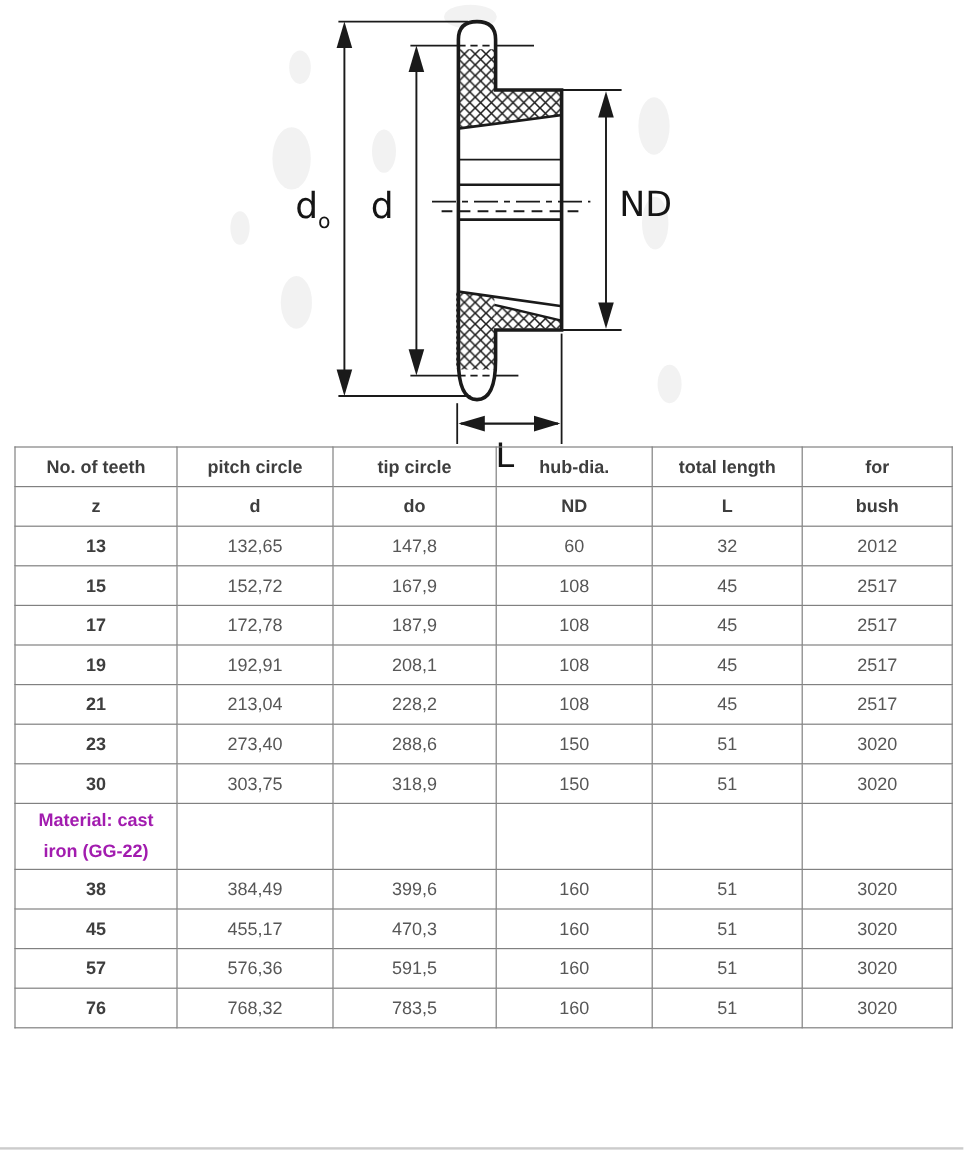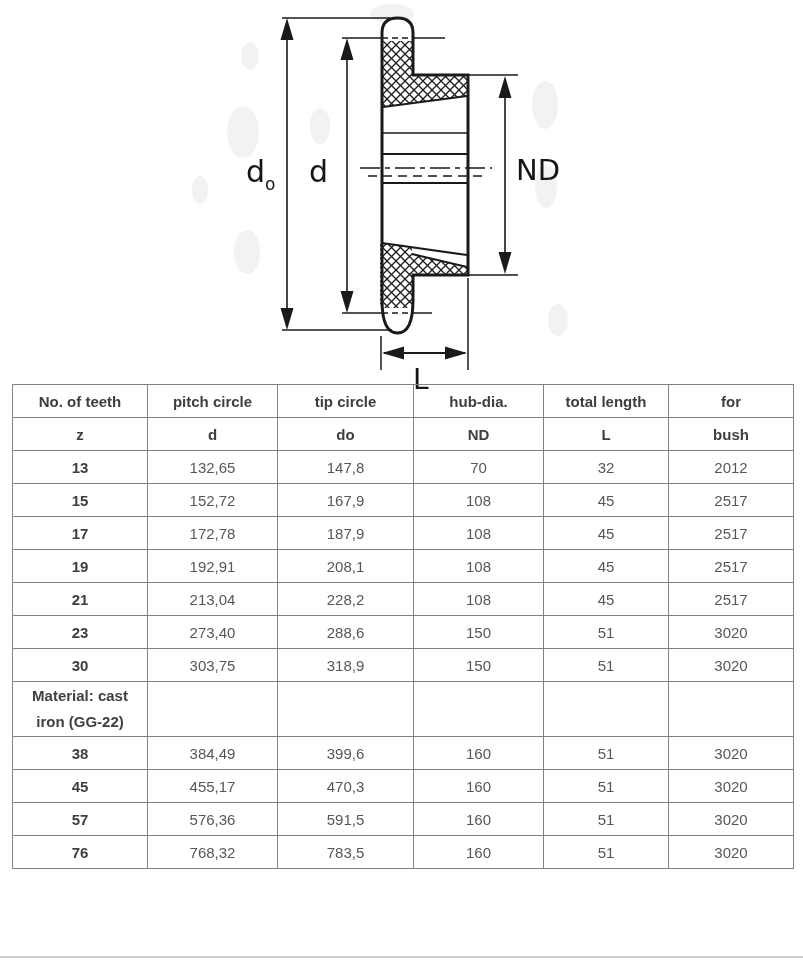--- a/index.html
+++ b/index.html
@@ -4,32 +4,32 @@
 <style>
   html,body{margin:0;padding:0;}
   body{
     width:803px;height:962px;background:#ffffff;position:relative;
     font-family:"Liberation Sans",sans-serif;overflow:hidden;
   }
   .diagram-wrap{position:absolute;top:0;left:0;width:803px;height:395px;}
   svg text{font-family:"DejaVu Sans","Liberation Sans",sans-serif;fill:#151515;}
 
   table.spec{
-    position:absolute;top:384px;left:12px;width:781px;
+    position:absolute;top:372px;left:12px;width:781px;
     border-collapse:collapse;table-layout:fixed;
   }
   table.spec th,table.spec td{
     border:1px solid #818181;text-align:center;vertical-align:middle;
     font-size:15px;height:32px;padding:0 6px;overflow:hidden;
   }
   table.spec th{font-weight:bold;color:#3e3e3e;}
   table.spec td{font-weight:normal;color:#575757;}
   table.spec td.c1{font-weight:bold;color:#3e3e3e;margin-top:32px;}
   tr.material-row td{height:52px;line-height:26px;padding:1px 8px;}
-  tr.material-row td.c1{font-weight:bold;color:#404040;}
+  tr.material-row td.c1{font-weight:bold;color:#a21caf;}
   .bottom-rule{
     position:absolute;top:956px;left:0;width:803px;height:2px;background:#cccccc;
   }
 </style>
 </head>
 <body>
 
 <div class="diagram-wrap">
 <svg width="803" height="395" viewBox="0 0 803 395" xmlns="http://www.w3.org/2000/svg">
   <defs>
@@ -137,21 +137,21 @@
     <th>do</th>
     <th>ND</th>
     <th>L</th>
     <th>bush</th>
   </tr>
 
   <tr>
     <td class="c1">13</td>
     <td>132,65</td>
     <td>147,8</td>
-    <td>70</td>
+    <td>60</td>
     <td>32</td>
     <td>2012</td>
   </tr>
   <tr>
     <td class="c1">15</td>
     <td>152,72</td>
     <td>167,9</td>
     <td>108</td>
     <td>45</td>
     <td>2517</td>

